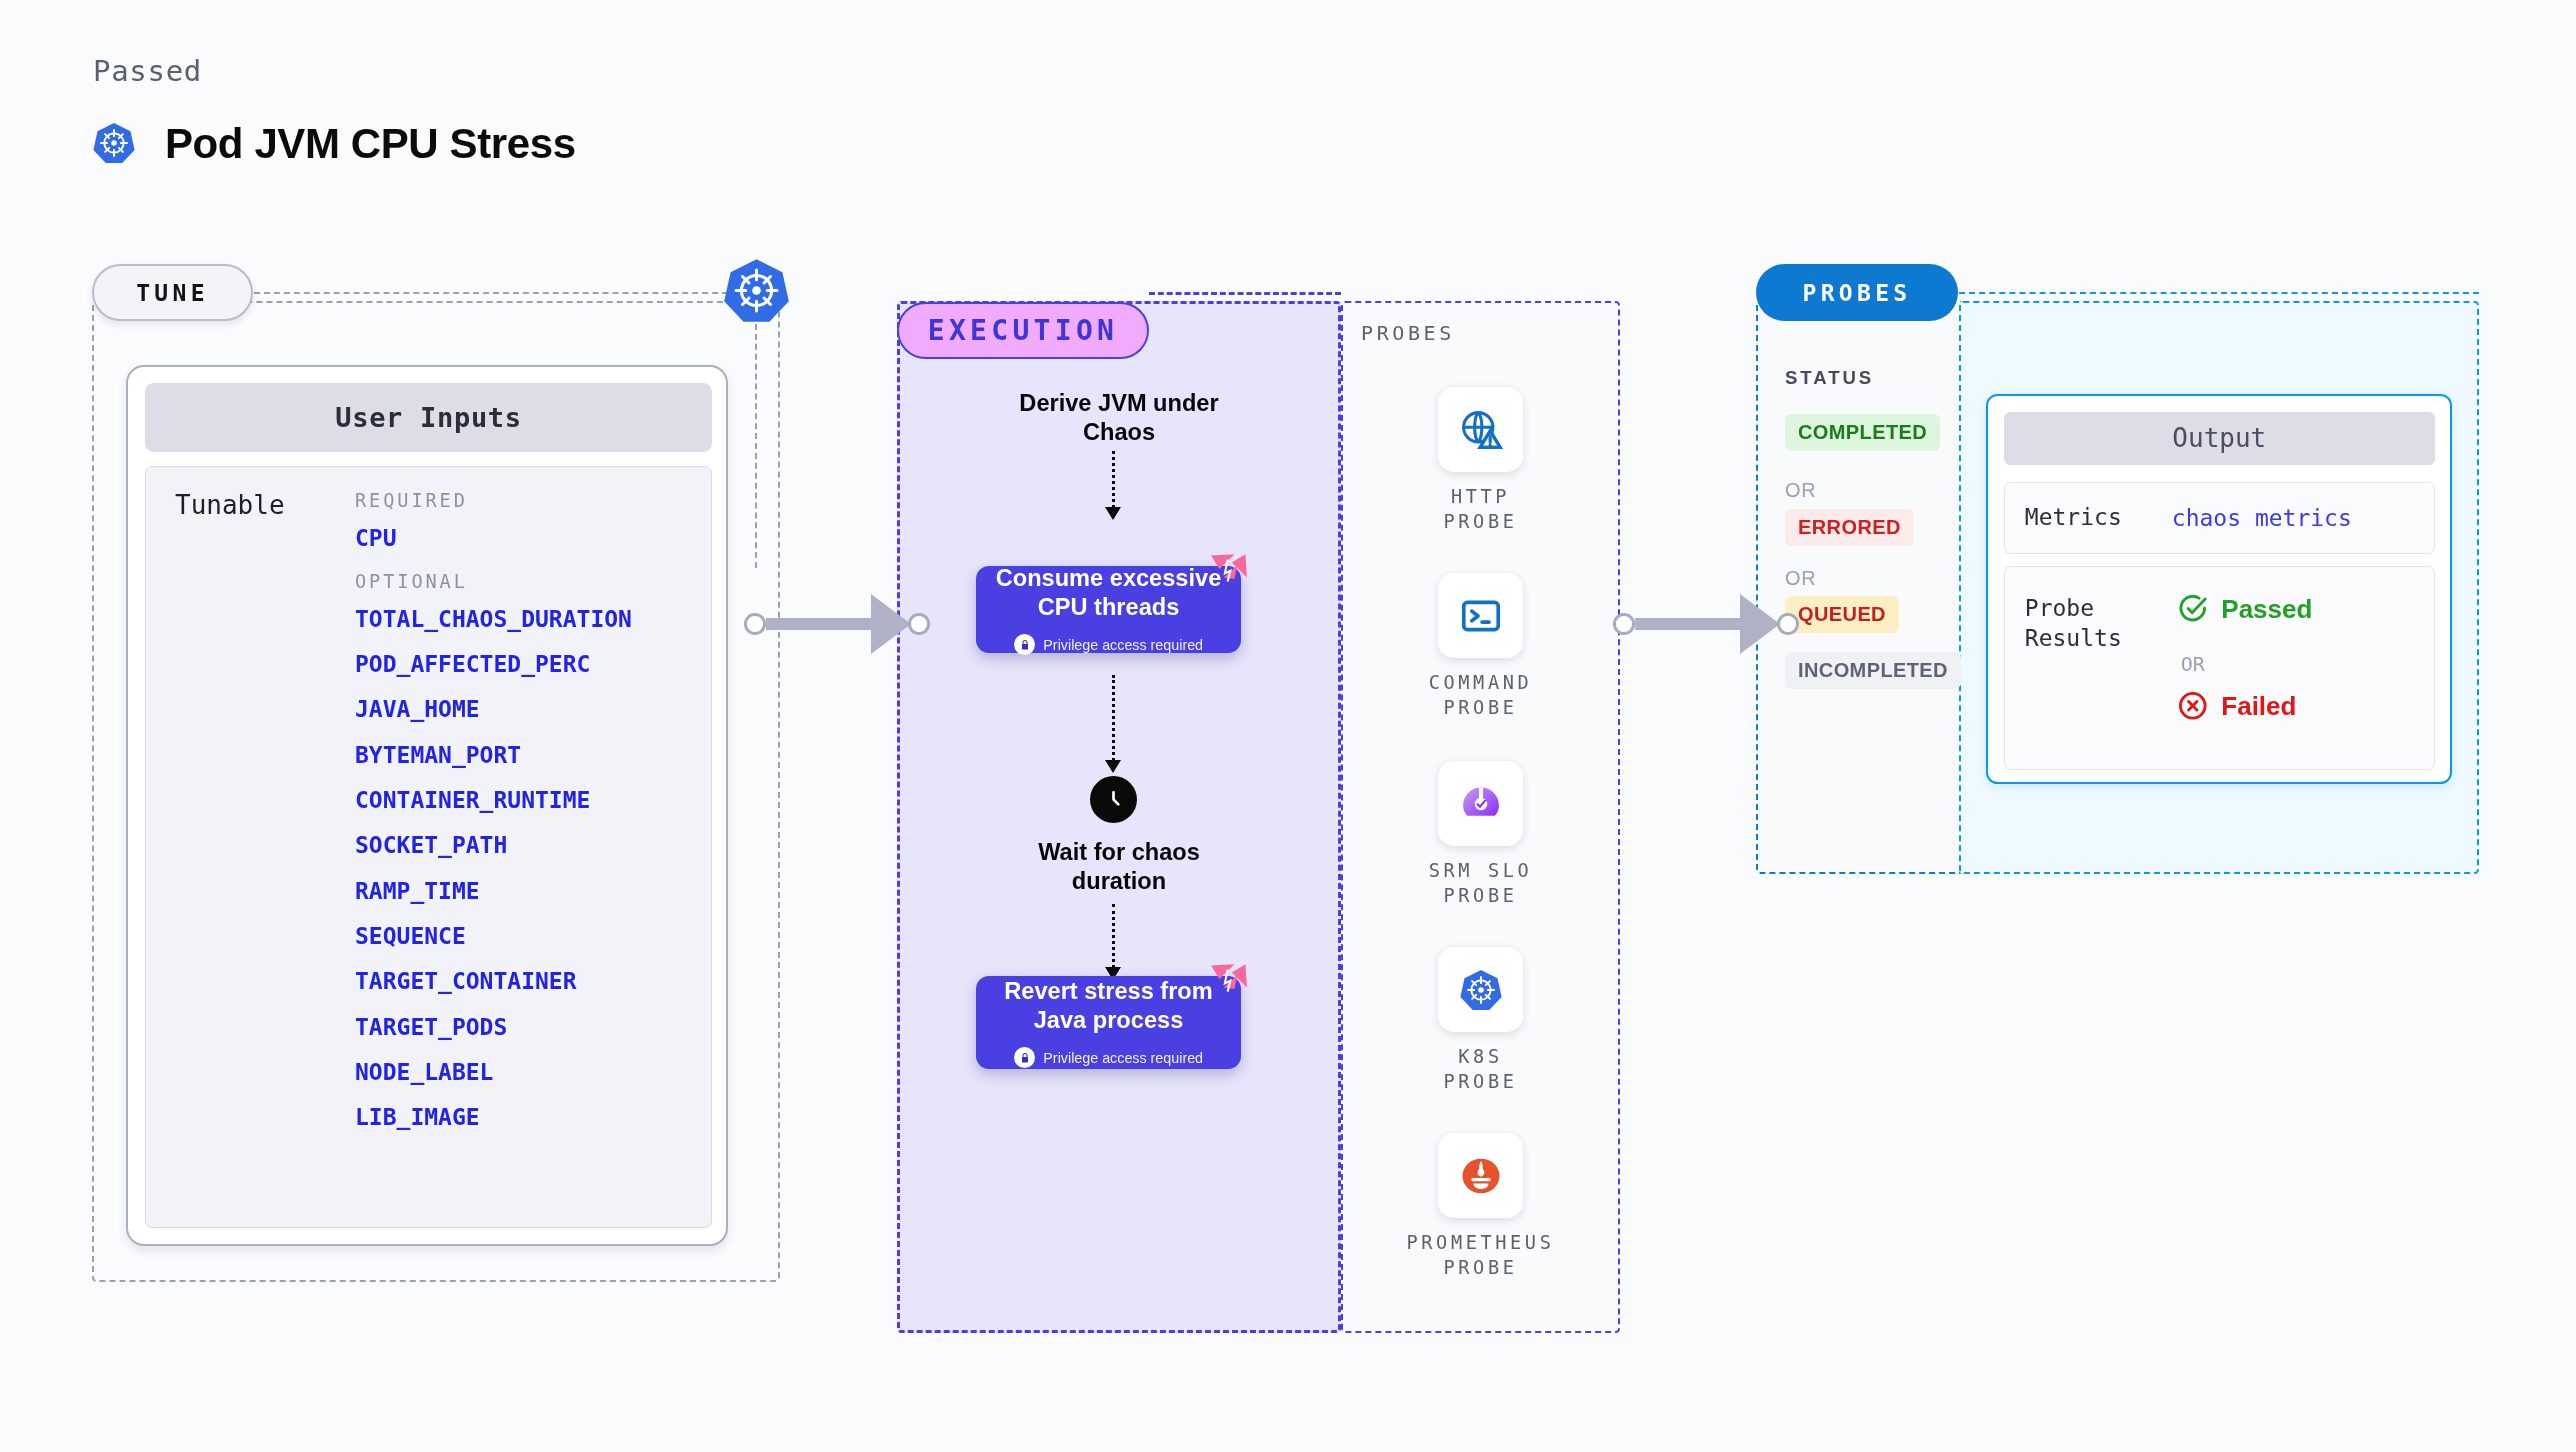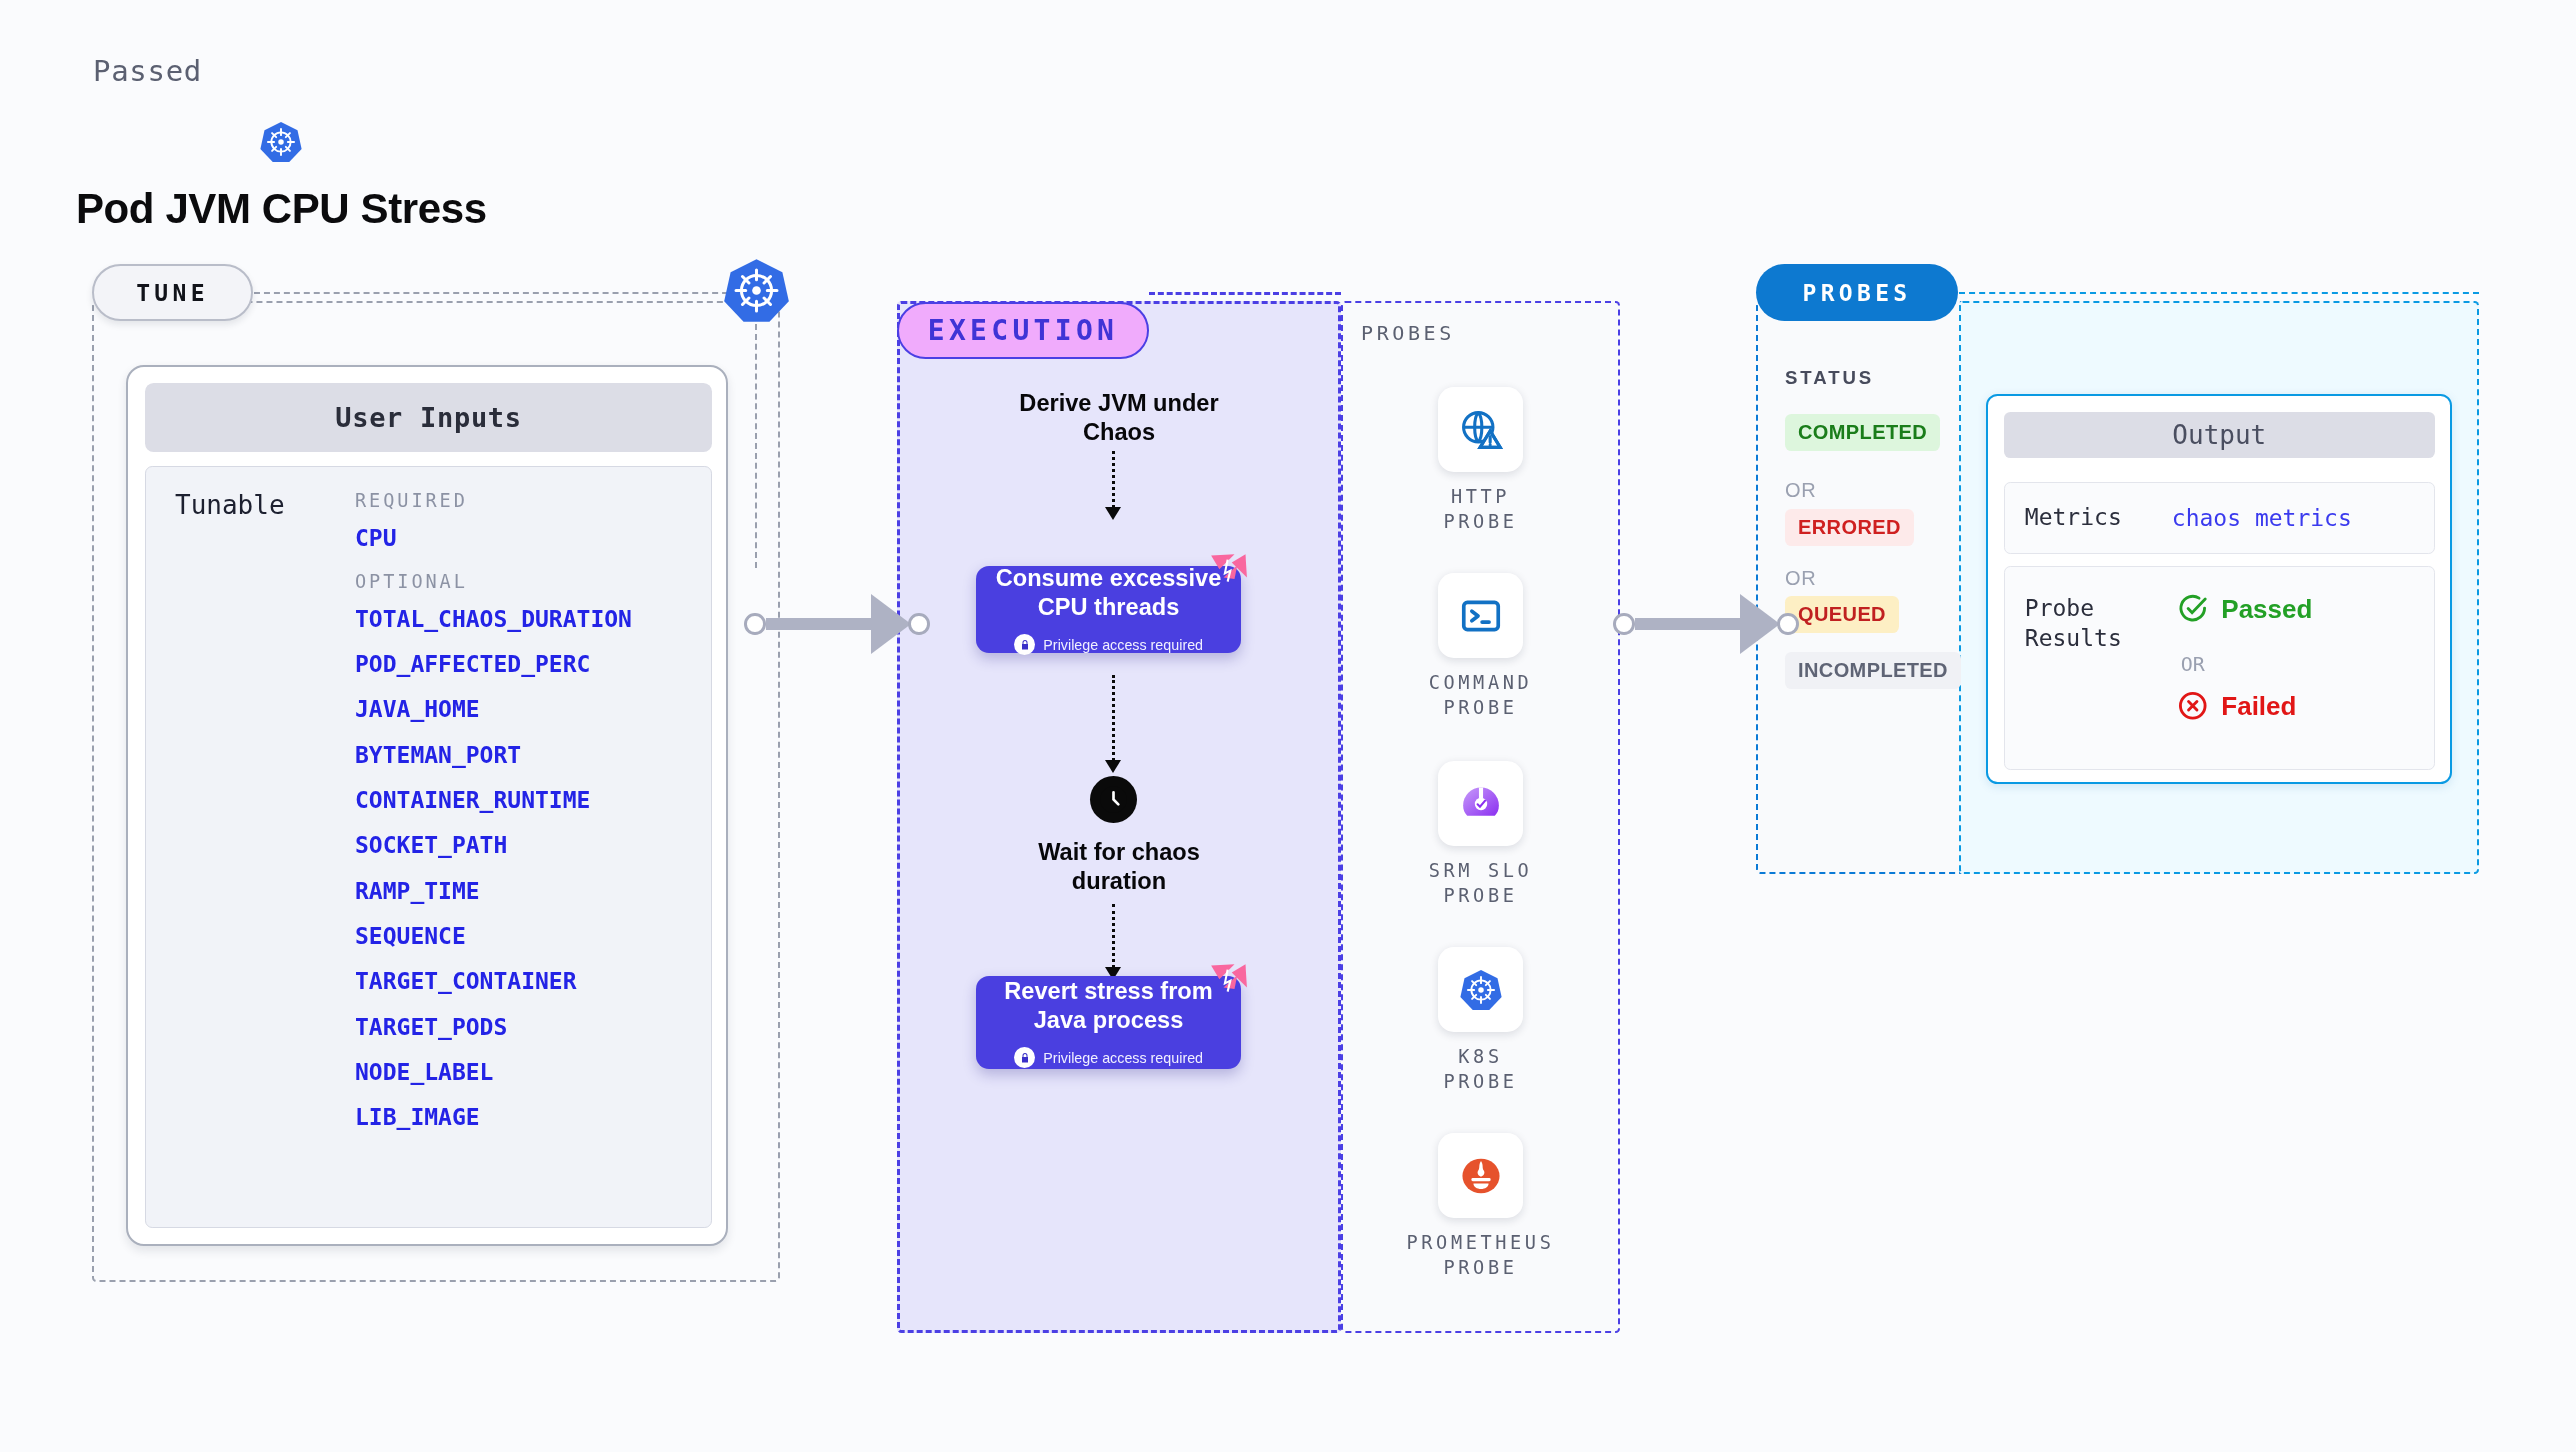--- a/index.html
+++ b/index.html
@@ -10,21 +10,21 @@
     position:relative;
     overflow:hidden;
   }
 
   
   #fault-label{
     position:absolute;left:93px;top:54px;
     font-family:"DejaVu Sans Mono","Liberation Mono",monospace;
     font-size:29px;color:#5b6071;letter-spacing:0.7px;
   }
-  #title-row{position:absolute;left:76px;top:120px;display:flex;align-items:center;gap:19px;flex-direction:column;}
+  #title-row{position:absolute;left:92px;top:120px;display:flex;align-items:center;gap:29px;}
   #page-title{font-size:42px;font-weight:bold;color:#0b0b0d;letter-spacing:-0.4px;}
 
   
   .panel{position:absolute;box-sizing:border-box;}
   .pill{
     position:absolute;box-sizing:border-box;
     display:flex;align-items:center;justify-content:center;
     border-radius:43px;z-index:6;
     font-family:"DejaVu Sans Mono","Liberation Mono",monospace;
     letter-spacing:4.3px;font-weight:bold;
@@ -199,21 +199,21 @@
   .or-text{
     position:absolute;left:1785px;font-size:20px;color:#9aa0b0;letter-spacing:0.7px;
   }
 
   #output-card{
     position:absolute;left:1986px;top:394px;width:466px;height:390px;
     background:#ffffff;border:2.9px solid #0a9ae3;border-radius:11.5px;
     box-sizing:border-box;box-shadow:0 2.9px 10px rgba(10,100,170,.12);
   }
   #output-head{
-    position:absolute;left:15.8px;top:15.8px;width:431px;height:46px;
+    position:absolute;left:15.8px;top:15.8px;width:431px;height:53px;
     background:#dcdde6;border-radius:6.4px;
     display:flex;align-items:center;justify-content:center;
     font-family:"DejaVu Sans Mono","Liberation Mono",monospace;
     font-size:26px;color:#4a4e60;
   }
   #metrics-row{
     position:absolute;left:15.8px;top:86px;width:431px;height:72px;
     background:#fafbfd;border:1.4px solid #e3e5ec;border-radius:6.4px;
     display:flex;align-items:center;box-sizing:border-box;
   }

